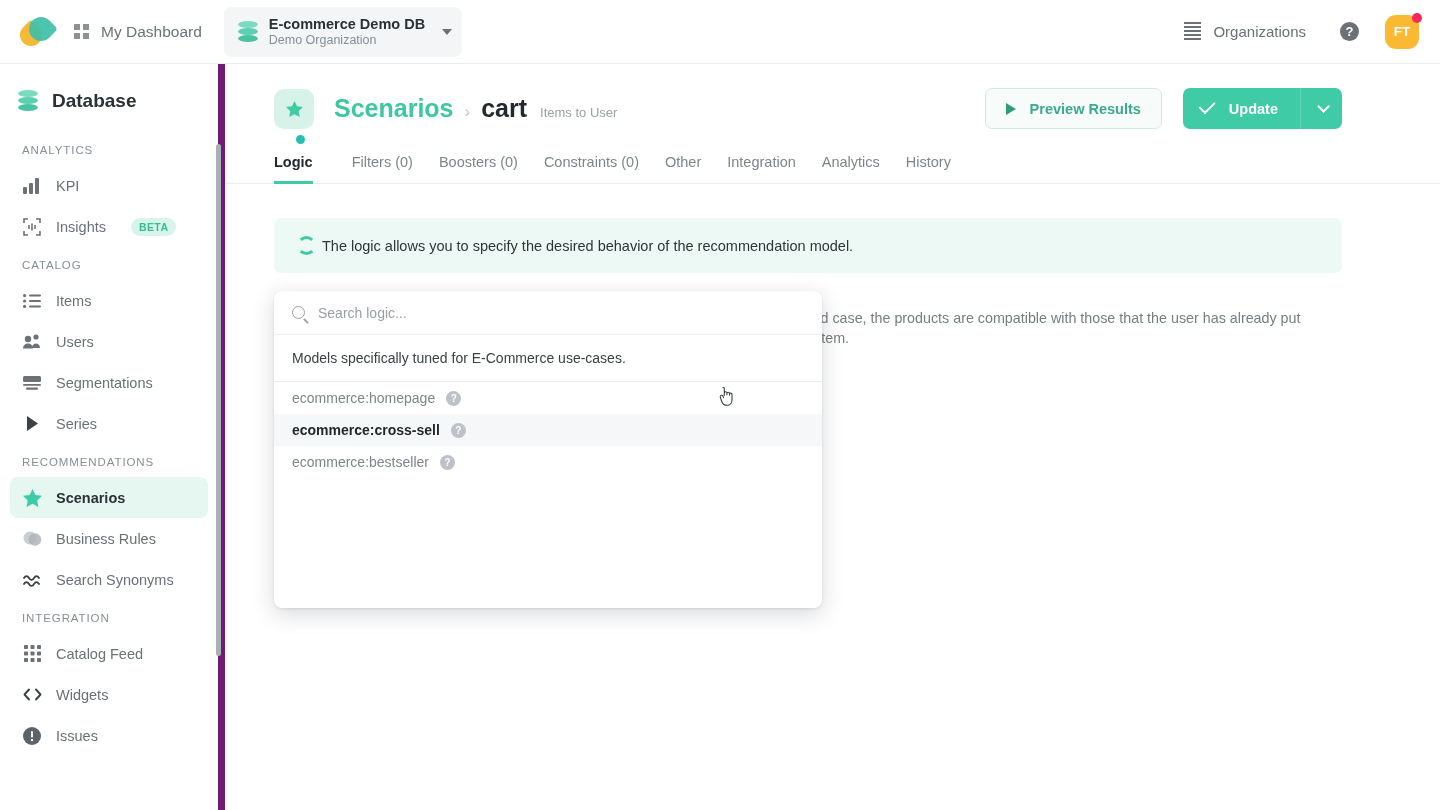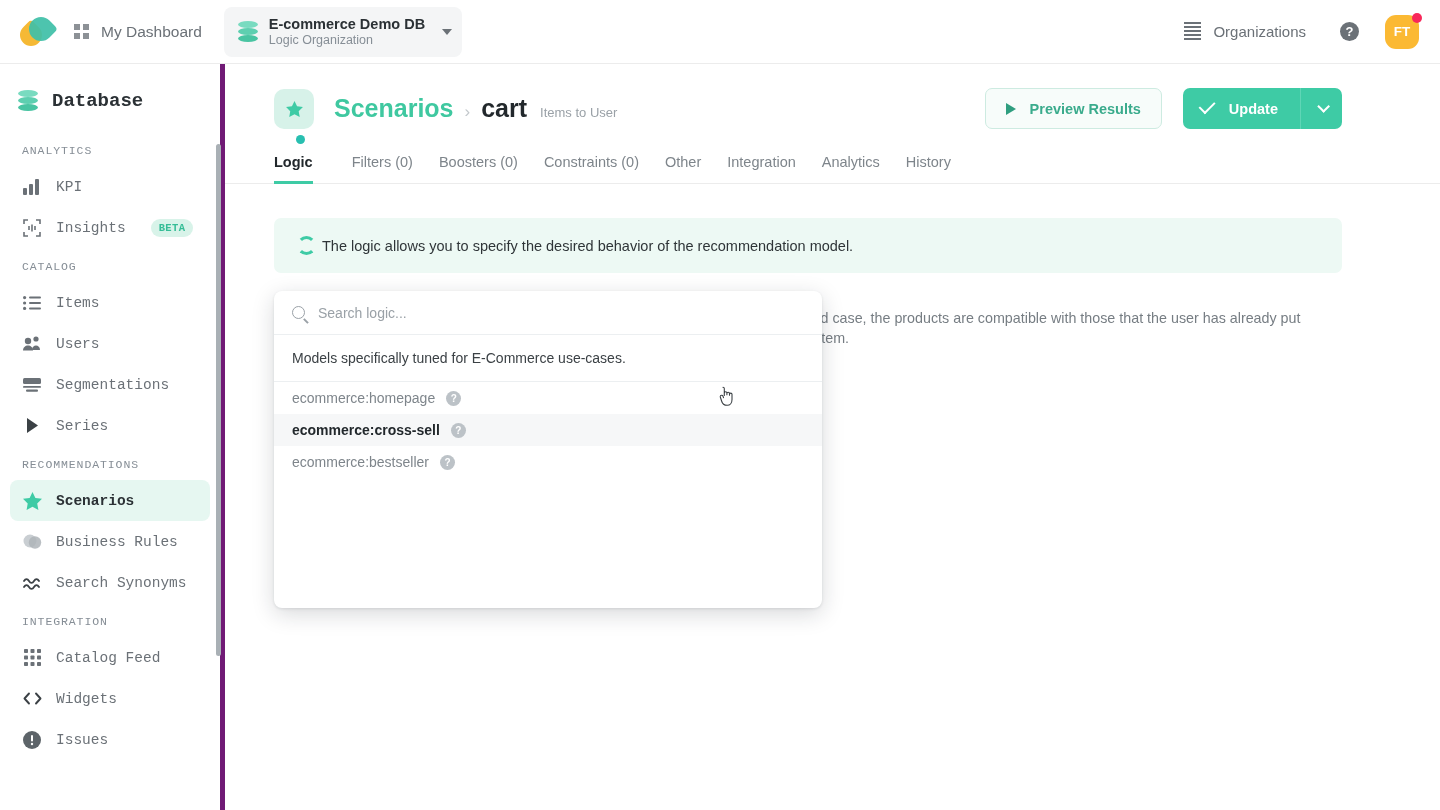--- a/index.html
+++ b/index.html
@@ -72,21 +72,21 @@
   .avatar-wrap { position: relative; cursor: pointer; }
   .avatar {
     width: 34px; height: 34px; border-radius: 11px; background: #fbb933; color: #fff;
     font-size: 13.5px; font-weight: bold; display: flex; align-items: center; justify-content: center;
   }
   .avatar-dot { position: absolute; top: -2px; right: -3px; width: 10px; height: 10px; border-radius: 50%; background: #f8285a; }
 
   
   .sidebar {
     position: absolute; top: 64px; left: 0; width: 225px; height: 746px;
-    background: #fff; border-right: 5px solid #701a75; z-index: 30; font-family: Liberation Mono, monospace;
+    background: #fff; border-right: 7px solid #701a75; z-index: 30;
   }
   .side-title { display: flex; align-items: center; gap: 14px; padding: 26px 0 20px 18px; }
   .side-title .name { font-size: 19px; font-weight: bold; color: #2b3135; }
   .side-group { font-size: 11.5px; letter-spacing: .9px; color: #868e96; padding: 12px 0 9px 22px; }
   .side-item {
     display: flex; align-items: center; gap: 14px; height: 41px;
     margin: 0 10px; padding-left: 12px; border-radius: 8px; cursor: pointer;
     font-size: 14.5px; color: #6b7177;
   }
   .side-item .lbl { white-space: nowrap; }
@@ -225,21 +225,21 @@
     </div>
 
     <div class="org-chip">
       <span class="db-icon">
           <span></span>
           <span></span>
           <span></span>
         </span>
       <span class="org-texts">
         <span class="org-name">E-commerce Demo DB</span>
-        <span class="org-sub">Logic Organization</span>
+        <span class="org-sub">Demo Organization</span>
       </span>
       <span class="caret-down"></span>
     </div>
 
     <div class="topbar-right">
       <div class="orgs-link">
         <span class="bldg-icon"></span>
         <span>Organizations</span>
       </div>
       <div class="help-icon">?</div>

